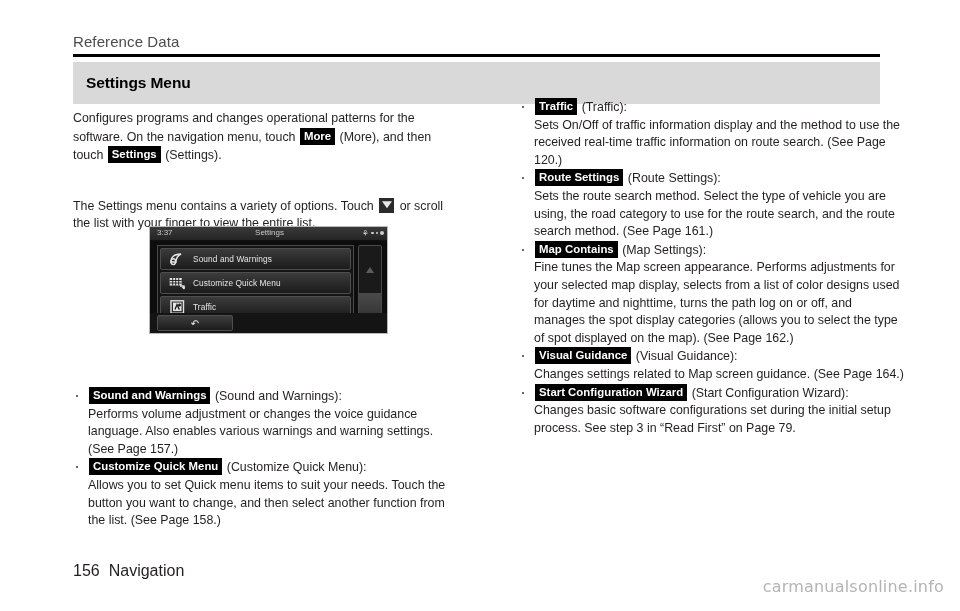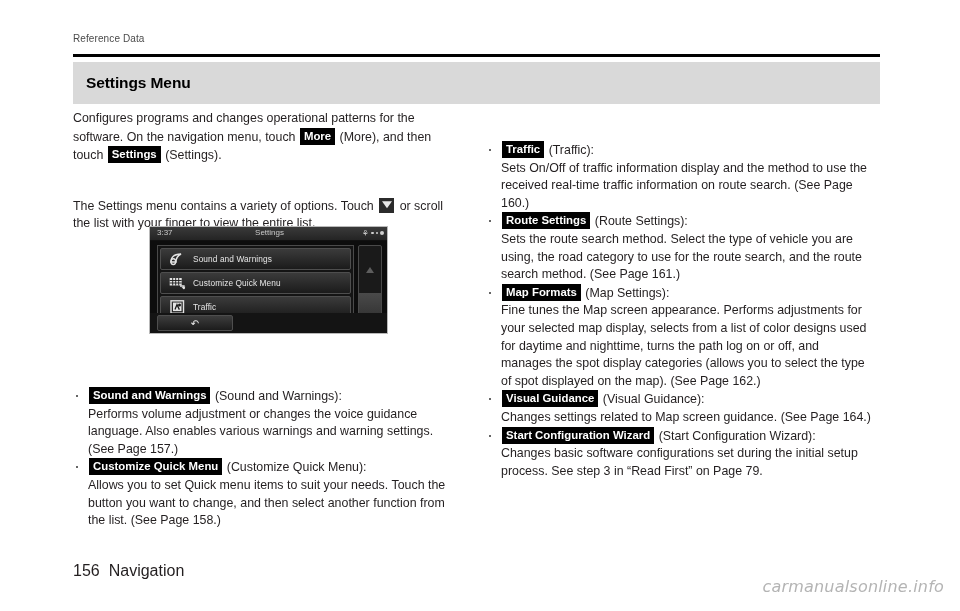--- a/index.html
+++ b/index.html
@@ -8,21 +8,21 @@
     background: #ffffff;
     font-family: "Liberation Sans", sans-serif;
     color: #231f20;
     overflow: hidden;
   }
   .page { position: relative; width: 960px; height: 611px; }
 
   
   .running-head {
     position: absolute; left: 73px; top: 33px;
-    font-size: 10px; color: #4b4b4b; letter-spacing: .1px;
+    font-size: 15px; color: #4b4b4b; letter-spacing: .1px;
   }
   .head-rule {
     position: absolute; left: 73px; top: 54px;
     width: 807px; height: 3px; background: #000000;
   }
 
   
   .section-bar {
     position: absolute; left: 73px; top: 62px;
     width: 807px; height: 42px;
@@ -34,21 +34,21 @@
     font-size: 15.5px; font-weight: bold; color: #000;
     letter-spacing: -.1px;
   }
 
   
   .col {
     position: absolute; top: 98px; width: 385px;
     font-size: 12.4px; line-height: 17.6px; color: #231f20;
   }
   .col-left  { left: 73px; }
-  .col-right { left: 486px; margin-top: 43px; }
+  .col-right { left: 519px; }
 
   p.para { margin: 12px 0 4px 0; }
   .gap { height: 17px; }
 
   
   .key {
     display: inline-block;
     background: #000; color: #fff;
     font-size: 11.4px; font-weight: bold;
     line-height: 14px;
@@ -192,21 +192,20 @@
   .folio {
     position: absolute; left: 73px; top: 562px;
     font-size: 16px; color: #231f20;
   }
   .folio .num { margin-right: 9px; }
   .watermark {
     position: absolute; right: 16px; top: 577px;
     font-size: 16px; color: #b4b4b4;
     font-family: "DejaVu Sans", sans-serif;
     letter-spacing: .2px;
-    font-style: italic;
   }
 </style>
 </head>
 <body>
 
 <div class="page">
 
   <div class="running-head">Reference Data</div>
   <div class="head-rule"></div>
 
@@ -319,30 +318,30 @@
         <span>↶</span>
       </div>
     </div>
   </div>
 
   <div class="col col-right">
     <ul class="bullets">
 
       <li>
         <span class="li-head"><span class="key">Traffic</span><span> (Traffic):</span></span>
-        <span class="li-body">Sets On/Off of traffic information display and the method to use the received real-time traffic information on route search. (See Page 160.)</span>
+        <span class="li-body">Sets On/Off of traffic information display and the method to use the received real-time traffic information on route search. (See Page 120.)</span>
       </li>
 
       <li>
         <span class="li-head"><span class="key">Route Settings</span><span> (Route Settings):</span></span>
         <span class="li-body">Sets the route search method. Select the type of vehicle you are using, the road category to use for the route search, and the route search method. (See Page 161.)</span>
       </li>
 
       <li>
-        <span class="li-head"><span class="key">Map Formats</span><span> (Map Settings):</span></span>
+        <span class="li-head"><span class="key">Map Contains</span><span> (Map Settings):</span></span>
         <span class="li-body">Fine tunes the Map screen appearance. Performs adjustments for your selected map display, selects from a list of color designs used for daytime and nighttime, turns the path log on or off, and manages the spot display categories (allows you to select the type of spot displayed on the map). (See Page 162.)</span>
       </li>
 
       <li>
         <span class="li-head"><span class="key">Visual Guidance</span><span> (Visual Guidance):</span></span>
         <span class="li-body">Changes settings related to Map screen guidance. (See Page 164.)</span>
       </li>
 
 
       <li>

